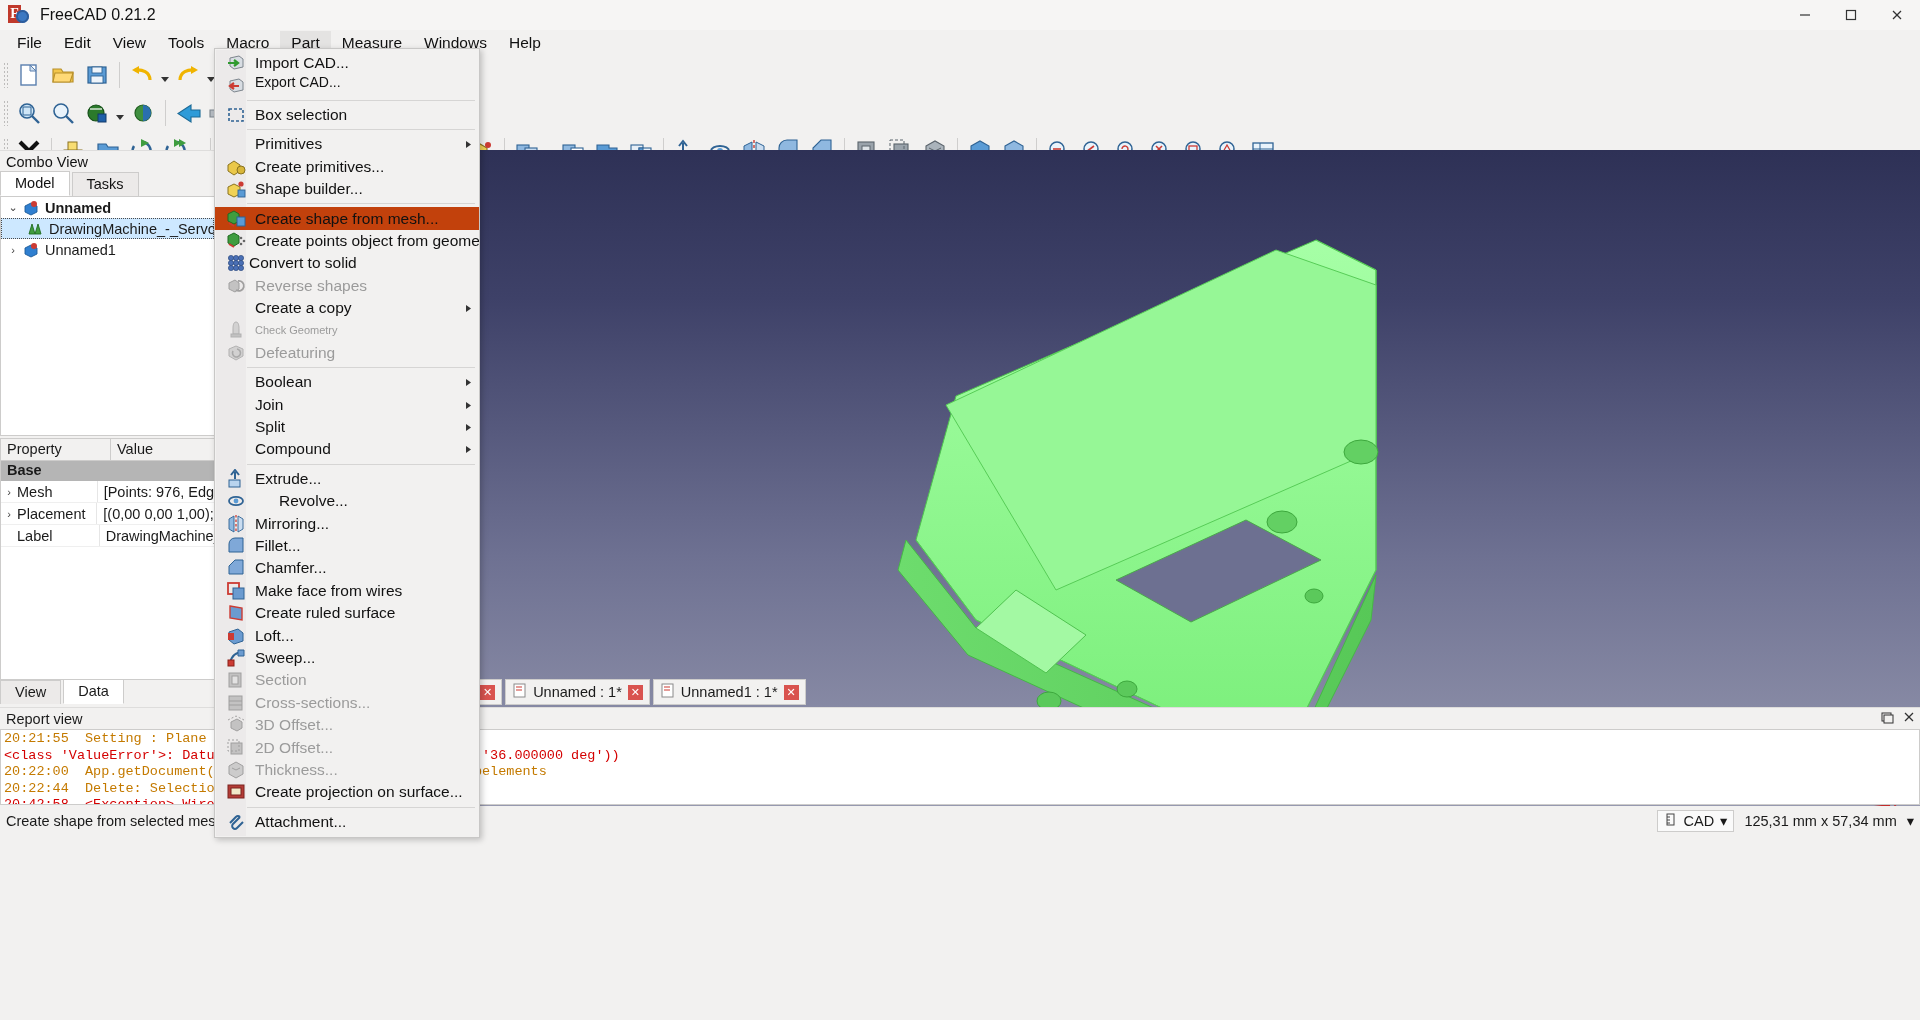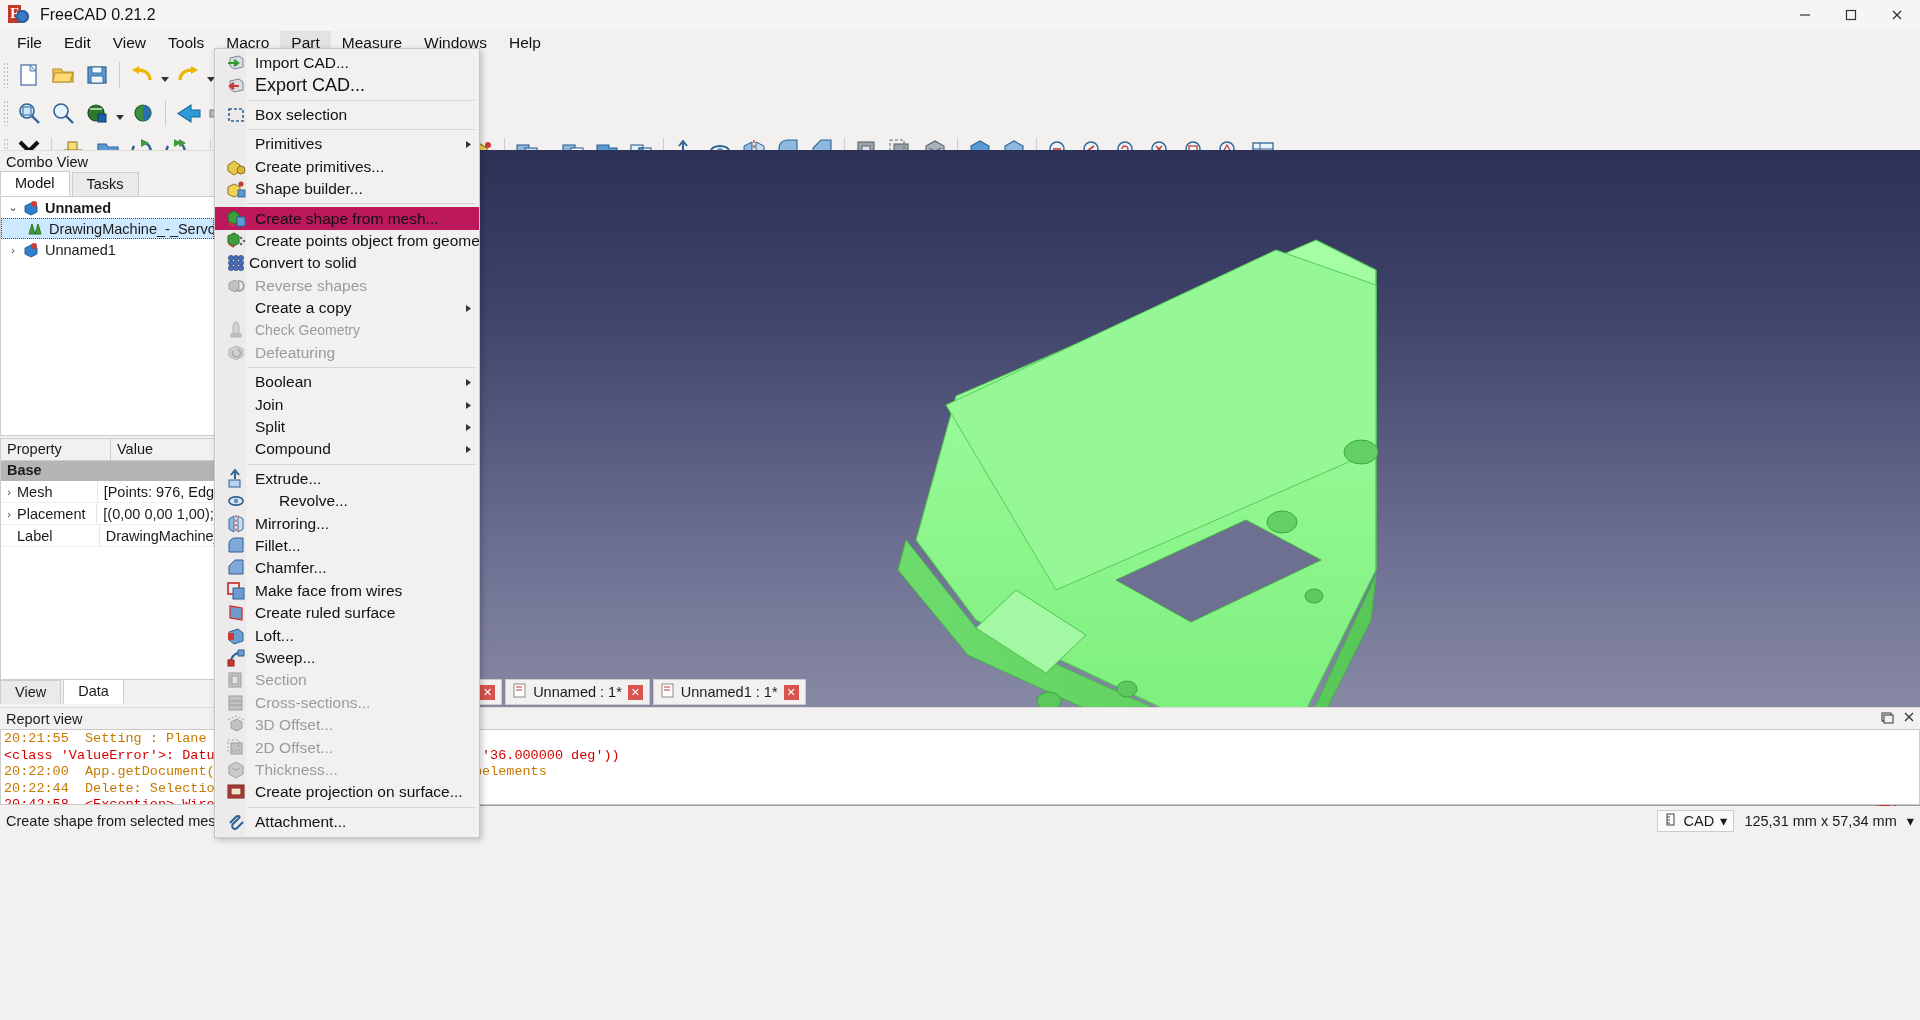--- a/index.html
+++ b/index.html
@@ -746,21 +746,21 @@
         <span style="width: 26px; display: flex; align-items: center; justify-content: center; flex: 0 0 auto;">
           <span style="display:inline-flex;align-items:center;justify-content:center;width:20px;height:20px;">
             <svg width="20" height="20" viewBox="0 0 20 20">
               <path d="M4 5 L13 3 L17 6 L17 14 L8 16 L4 13 Z" fill="#d8dde3" stroke="#7d858d" stroke-width="1"></path>
               <path d="M2 10 h9 M8 7 L12 10 L8 13" fill="none" stroke="#2f9a2f" stroke-width="2.2"></path>
             </svg>
           </span>
         </span>
         <span style="margin-left: 6px; white-space: nowrap; flex: 1 1 0%;">Import CAD...</span>
       </div>
-      <div style="display: flex; align-items: center; height: 22.4px; padding: 0px 6px 0px 8px; font-size: 18px; color: rgb(17, 17, 17);">
+      <div style="display: flex; height: 22.4px; padding: 0px 6px 0px 8px; font-size: 14px; color: rgb(17, 17, 17);">
         <span style="width: 26px; display: flex; align-items: center; justify-content: center; flex: 0 0 auto;">
           <span style="display:inline-flex;align-items:center;justify-content:center;width:20px;height:20px;">
             <svg width="20" height="20" viewBox="0 0 20 20">
               <path d="M4 5 L13 3 L17 6 L17 14 L8 16 L4 13 Z" fill="#d8dde3" stroke="#7d858d" stroke-width="1"></path>
               <path d="M13 10 h-9 M8 7 L4 10 L8 13" fill="none" stroke="#cc3b33" stroke-width="2.2"></path>
             </svg>
           </span>
         </span>
         <span style="margin-left: 6px; white-space: nowrap; flex: 1 1 0%;">Export CAD...</span>
       </div>
@@ -802,21 +802,21 @@
             <svg width="20" height="20" viewBox="0 0 20 20">
               <path d="M2 8 L8 5 L14 8 L14 15 L8 18 L2 15 Z" fill="#f1d255" stroke="#8a7320" stroke-width="1"></path>
               <circle cx="15" cy="5" r="2.6" fill="#cc3b33"></circle>
               <rect x="12" y="11" width="7" height="7" fill="#5a9bd5" stroke="#2f6394" stroke-width="0.9"></rect>
             </svg>
           </span>
         </span>
         <span style="margin-left: 6px; white-space: nowrap; flex: 1 1 0%;">Shape builder...</span>
       </div>
       <div style="height: 1px; background: rgb(214, 213, 212); margin: 3px 4px 3px 32px;"></div>
-      <div style="display: flex; align-items: center; height: 22.4px; padding: 0px 6px 0px 8px; font-size: 15.5px; background: #be185d; color: rgb(17, 17, 17);">
+      <div style="display: flex; align-items: center; height: 22.4px; padding: 0px 6px 0px 8px; font-size: 15.5px; background: #c2410c; color: rgb(17, 17, 17);">
         <span style="width: 26px; display: flex; align-items: center; justify-content: center; flex: 0 0 auto;">
           <span style="display:inline-flex;align-items:center;justify-content:center;width:20px;height:20px;">
             <svg width="20" height="20" viewBox="0 0 20 20">
               <path d="M2 5 L8 2 L13 5 L13 12 L8 15 L2 12 Z" fill="#3f9d3f" stroke="#206b20" stroke-width="1"></path>
               <rect x="11" y="8" width="8" height="9" fill="#5a9bd5" stroke="#2f6394" stroke-width="1"></rect>
               <path d="M3 14 L8 17" stroke="#cc3b33" stroke-width="2"></path>
             </svg>
           </span>
         </span>
         <span style="margin-left: 6px; white-space: nowrap; flex: 1 1 0%;">Create shape from mesh...</span>
@@ -868,21 +868,21 @@
       </div>
       <div style="display: flex; align-items: center; height: 22.4px; padding: 0px 6px 0px 8px; font-size: 15.5px; color: rgb(17, 17, 17);">
         <span style="width: 26px; display: flex; align-items: center; justify-content: center; flex: 0 0 auto;">
           <span style="display:inline-block;width:20px;height:20px"></span>
         </span>
         <span style="margin-left: 6px; white-space: nowrap; flex: 1 1 0%;">Create a copy</span>
         <span style="margin-left: 8px; flex: 0 0 auto;"><svg width="9" height="9" viewBox="0 0 9 9">
             <path d="M2 1 L7 4.5 L2 8 Z" fill="#333"></path>
           </svg></span>
       </div>
-      <div style="display: flex; align-items: center; height: 22.4px; padding: 0px 6px 0px 8px; font-size: 14px; color: rgb(155, 155, 155);">
+      <div style="display: flex; align-items: center; height: 22.4px; padding: 0px 6px 0px 8px; font-size: 11px; color: rgb(155, 155, 155);">
         <span style="width: 26px; display: flex; align-items: center; justify-content: center; flex: 0 0 auto;">
           <span style="display:inline-flex;align-items:center;justify-content:center;width:20px;height:20px;filter:grayscale(1);opacity:0.55;">
             <svg width="20" height="20" viewBox="0 0 20 20">
               <path d="M10 2 C13 2 13 7 13 9 L13 14 L7 14 L7 9 C7 7 7 2 10 2 Z" fill="#b9bfc6" stroke="#7d858d" stroke-width="1"></path>
               <rect x="5" y="14" width="10" height="3" fill="#9aa3ab" stroke="#7d858d"></rect>
             </svg>
           </span>
         </span>
         <span style="margin-left: 6px; white-space: nowrap; flex: 1 1 0%;">Check Geometry</span>
       </div>

